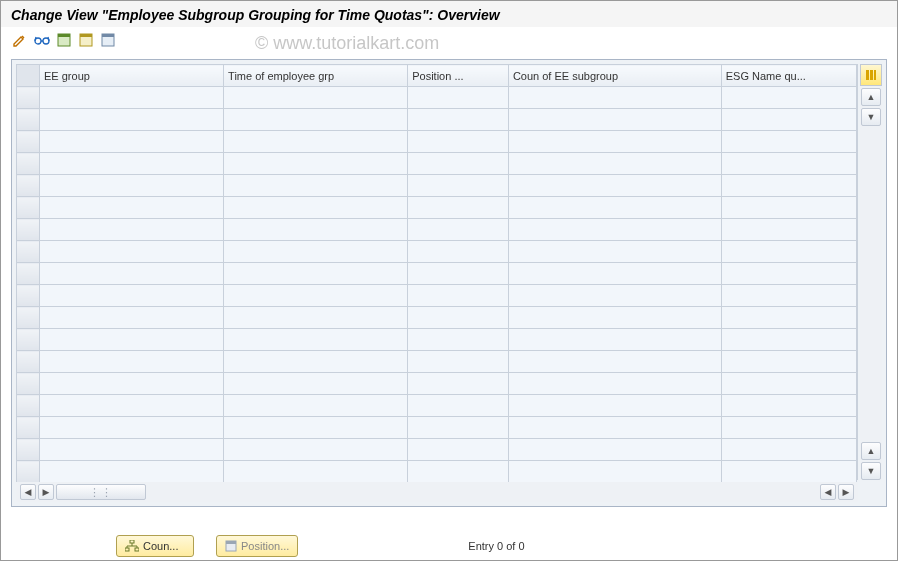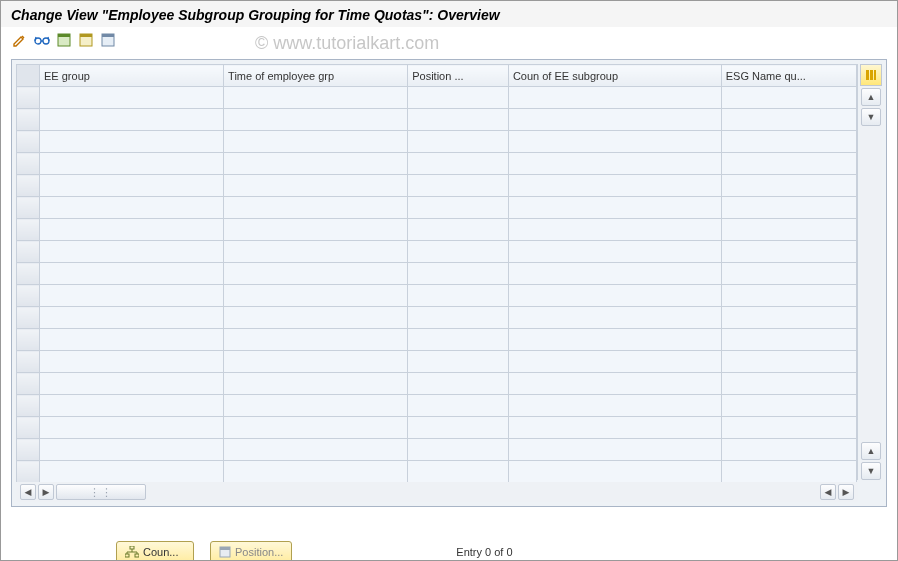--- a/index.html
+++ b/index.html
@@ -40,21 +40,21 @@
       position: absolute;
       top: 32px; left: 254px;
       color: rgba(128,128,128,0.45);
       font-size: 18px;
       font-weight: normal;
       pointer-events: none;
       z-index: 50;
     }
     .content-area {
       border: 1px solid #a9b5c6;
-      margin: 4px 10px 12px 10px;
+      margin: 4px 10px 6px 10px;
       height: 448px;
       background: #eef2f6;
       position: relative;
       padding-left: 14px;
     }
     .content-body{
       position:absolute; inset:4px;
     }
     .table-wrap {
       position: absolute;
@@ -129,21 +129,21 @@
     .hscroll-btn{
       width:16px; height:16px;
       background: linear-gradient(#fdfdfe,#e6ebf1);
       border:1px solid #c0c8d4; border-radius:2px;
       display:flex; align-items:center; justify-content:center;
       font-size:9px; color:#555; cursor:pointer;
     }
     .footer {
       display:flex; align-items:center;
       padding: 22px 10px 0 115px;
-      gap: 4px;
+      gap: 10px;
     }
     .sap-btn {
       height: 22px;
       border: 1px solid #b0a050;
       background: linear-gradient(#fff8d8,#ffeca0);
       border-radius: 3px;
       display:inline-flex; align-items:center;
       padding: 0 8px; gap:4px;
       font-size:11px; color:#333; cursor:pointer;
       min-width: 78px;

